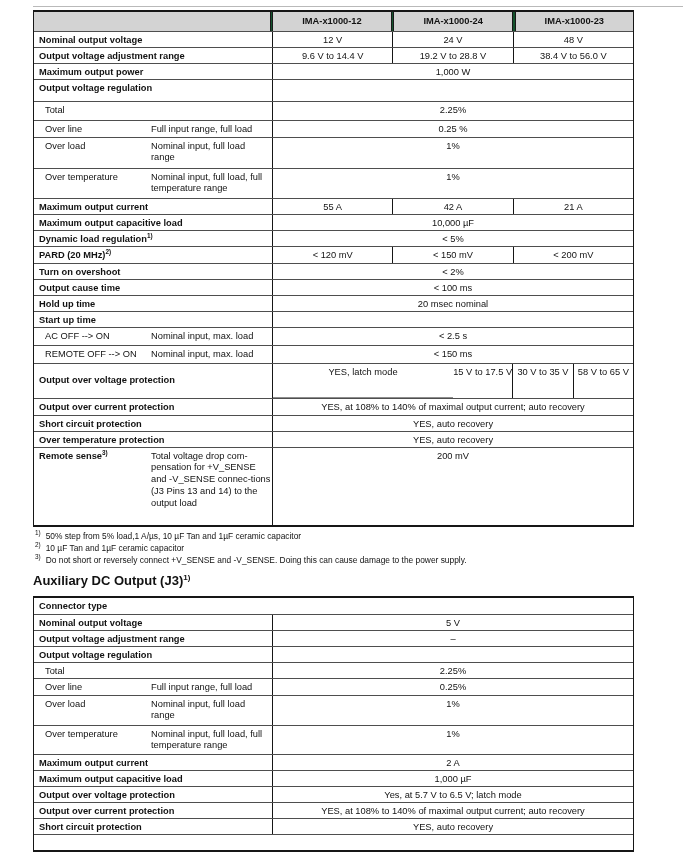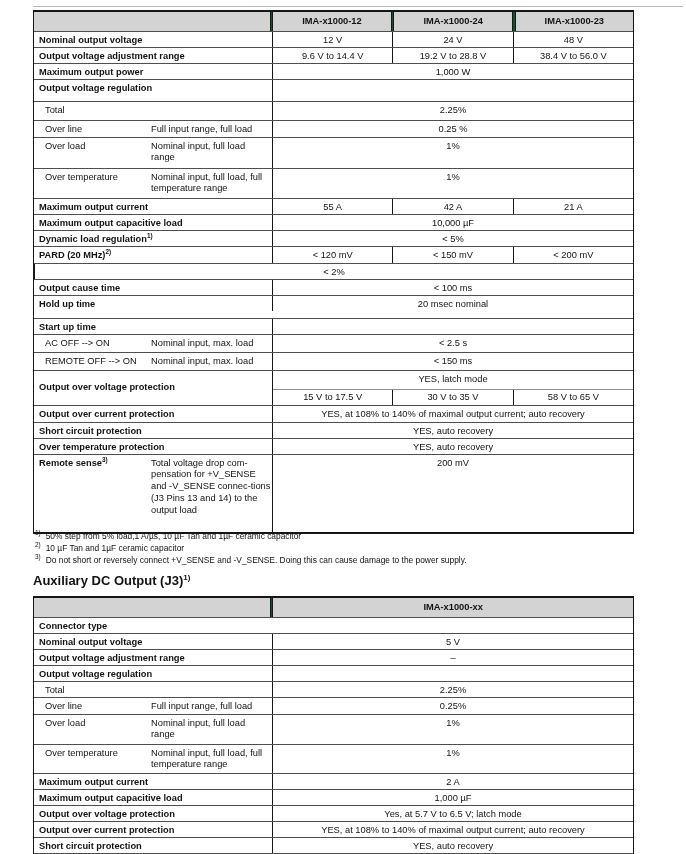--- a/index.html
+++ b/index.html
@@ -25,21 +25,21 @@
   .hcell:last-child{border-right:none;}
   .hcell + .hcell{margin-left:1.8px;}
   .lblh{width:236.5px;}
   .vh{flex:1;}
   .lbl{width:117px;padding:2.5px 2px 2px 5px;font-weight:700;box-sizing:border-box;}
   .lbl.wide{width:238px;}
   .lbl.indent{font-weight:400;padding-left:11px;}
   .lbl.vcenter{display:flex;align-items:center;}
   .cond{width:121px;padding:2.5px 1px 2px 0;font-weight:400;box-sizing:border-box;}
   .vals{flex:1;border-left:1.3px solid #161616;display:flex;box-sizing:border-box;min-width:0;}
-  .vals.col{flex-direction:column;}
+  .vals.col{flex-direction:row;}
   .vcell{flex:1;text-align:center;padding-top:2.5px;box-sizing:border-box;}
   .vcell + .vcell{border-left:1.3px solid #161616;}
   .vspan{flex:1;text-align:center;padding-top:2.5px;box-sizing:border-box;}
   .ovp-span{flex:1;text-align:center;padding-top:2.5px;border-bottom:1.2px solid #8d8d8d;box-sizing:border-box;}
   .ovp-cells{flex:1;display:flex;box-sizing:border-box;}
   sup{font-size:6.4px;vertical-align:super;line-height:0;}
   .fn-block{position:absolute;left:35px;top:531px;width:630px;font-size:8.4px;line-height:11.8px;}
   .fn{white-space:nowrap;}
   .fn sup{margin-right:5px;}
   .section-title{position:absolute;left:33px;top:573px;font-size:13px;font-weight:700;line-height:15px;}
@@ -136,37 +136,38 @@
       </div>
       <div class="row" style="height: 17px;">
         <div class="lbl wide"><span>PARD (20 MHz)</span><sup>2)</sup></div>
         <div class="vals">
           <div class="vcell">&lt; 120 mV</div>
           <div class="vcell">&lt; 150 mV</div>
           <div class="vcell">&lt; 200 mV</div>
         </div>
       </div>
       <div class="row" style="height: 16px;">
+        <div class="lbl wide"><span>Turn on overshoot</span></div>
         <div class="vals">
           <div class="vspan">&lt; 2%</div>
         </div>
       </div>
       <div class="row" style="height: 16px;">
         <div class="lbl wide"><span>Output cause time</span></div>
         <div class="vals">
           <div class="vspan">&lt; 100 ms</div>
         </div>
       </div>
       <div class="row" style="height: 16px;">
         <div class="lbl wide"><span>Hold up time</span></div>
         <div class="vals">
           <div class="vspan">20 msec nominal</div>
         </div>
       </div>
-      <div class="row" style="height: 16px; margin-top: 7px;">
+      <div class="row" style="height: 16px;">
         <div class="lbl wide"><span>Start up time</span></div>
         <div class="vals">
           <div class="vspan"></div>
         </div>
       </div>
       <div class="row" style="height: 18px;">
         <div class="lbl indent"><span>AC OFF --&gt; ON</span></div>
         <div class="cond">Nominal input, max. load</div>
         <div class="vals">
           <div class="vspan">&lt; 2.5 s</div>
@@ -223,24 +224,20 @@
       <div class="fn"><sup>1)</sup><span>50% step from 5% load,1 A/µs, 10 µF Tan and 1µF ceramic capacitor</span></div>
       <div class="fn"><sup>2)</sup><span>10 µF Tan and 1µF ceramic capacitor</span></div>
       <div class="fn"><sup>3)</sup><span>Do not short or reversely connect +V_SENSE and -V_SENSE. Doing this can cause damage to the power supply.</span></div>
     </div>
 
   <div class="section-title">
     <span>Auxiliary DC Output (J3)</span><sup>1)</sup>
   </div>
 
   <div class="tbl" id="table2">
-      <div class="row header-row">
-        <div class="hcell lblh"></div>
-        <div class="hcell vh">IMA-x1000-xx</div>
-      </div>
       <div class="row" style="height: 16px; flex-direction: column;">
         <div class="lbl wide"><span>Connector type</span></div>
         <div class="vals">
           <div class="vspan"><span>Molex, Part number 87833-1420, 14 pin, see </span><i>Fig. 15, page 11</i></div>
         </div>
       </div>
       <div class="row" style="height: 16px;">
         <div class="lbl wide"><span>Nominal output voltage</span></div>
         <div class="vals">
           <div class="vspan">5 V</div>

